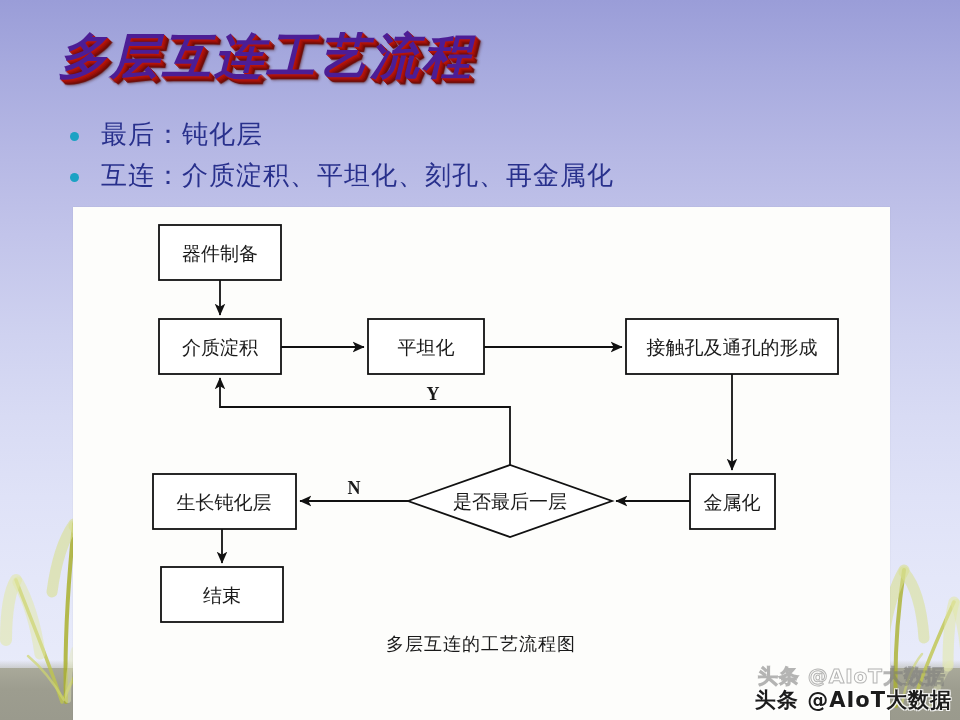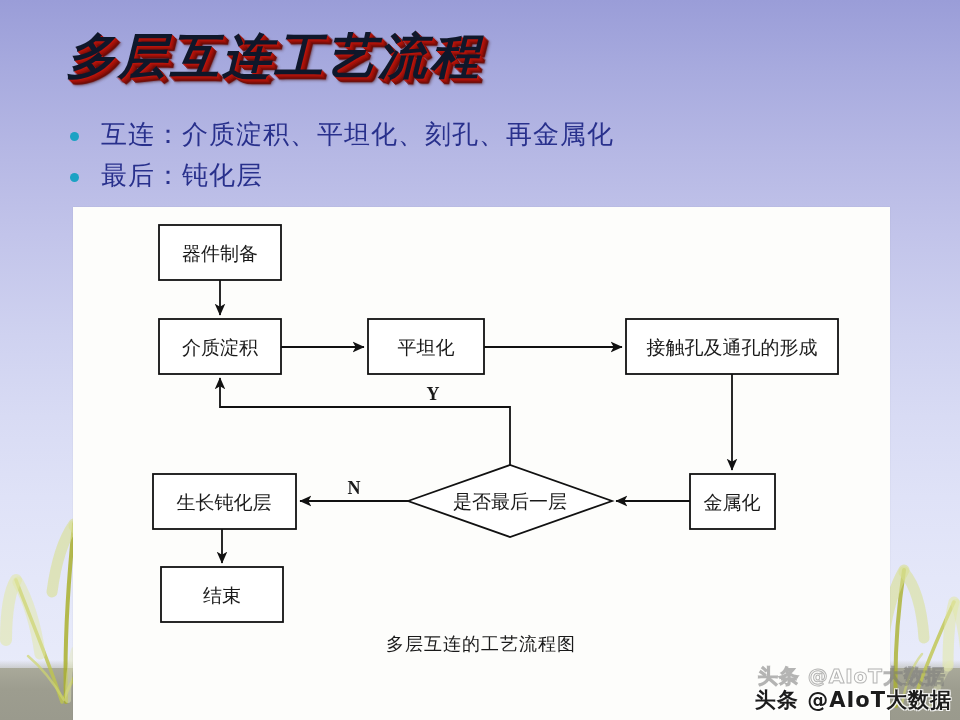--- a/index.html
+++ b/index.html
@@ -68,30 +68,29 @@
   
   #title {
     position: absolute;
     left: 58px;
     top: 24px;
     font-family: "DejaVu Sans", sans-serif;
     font-size: 49px;
     font-weight: bold;
     font-style: italic;
     letter-spacing: 3px;
-    color: #0f172a;
+    color: #4c1d95;
     text-shadow:
        1px 1px 0 #b8140c,
        2px 2px 0 #a81208,
        3px 3px 0 #95100a,
        4px 4px 0 #7d0d08,
        5px 5px 1px #6b0b06,
        6px 6px 3px rgba(60,8,4,0.45);
     white-space: nowrap;
-    margin-left: 8px;
   }
 
   
   #bullets {
     position: absolute;
     left: 70px;
     top: 117px;
     width: 800px;
   }
   .bullet-row {
@@ -241,25 +240,25 @@
       <path d="M52 186 C56 164 62 148 72 136" stroke="#cfd66e" stroke-width="2.5" opacity="0.6"></path>
       <path d="M82 188 C86 170 92 156 100 146" stroke="#e7ecb6" stroke-width="7" opacity="0.4"></path>
     </g>
   </svg>
 
   <div id="title">多层互连工艺流程</div>
 
   <div id="bullets">
     <div class="bullet-row">
       <span class="bullet-dot"></span>
-      <span class="bullet-text">互连：介质淀积、平坦化、刻孔、再金属化</span>
+      <span class="bullet-text">最后：钝化层</span>
     </div>
     <div class="bullet-row">
       <span class="bullet-dot"></span>
-      <span class="bullet-text">最后：钝化层</span>
+      <span class="bullet-text">互连：介质淀积、平坦化、刻孔、再金属化</span>
     </div>
   </div>
 
   <div id="diagram-panel">
     <svg id="diagram-svg" viewBox="0 0 817 513">
       <defs>
         <marker id="arrow" viewBox="0 0 10 10" refX="9" refY="5" markerWidth="7" markerHeight="7" orient="auto-start-reverse">
           <path d="M0,0.8 L9.5,5 L0,9.2 L2.4,5 Z" fill="#111111"></path>
         </marker>
       </defs>

